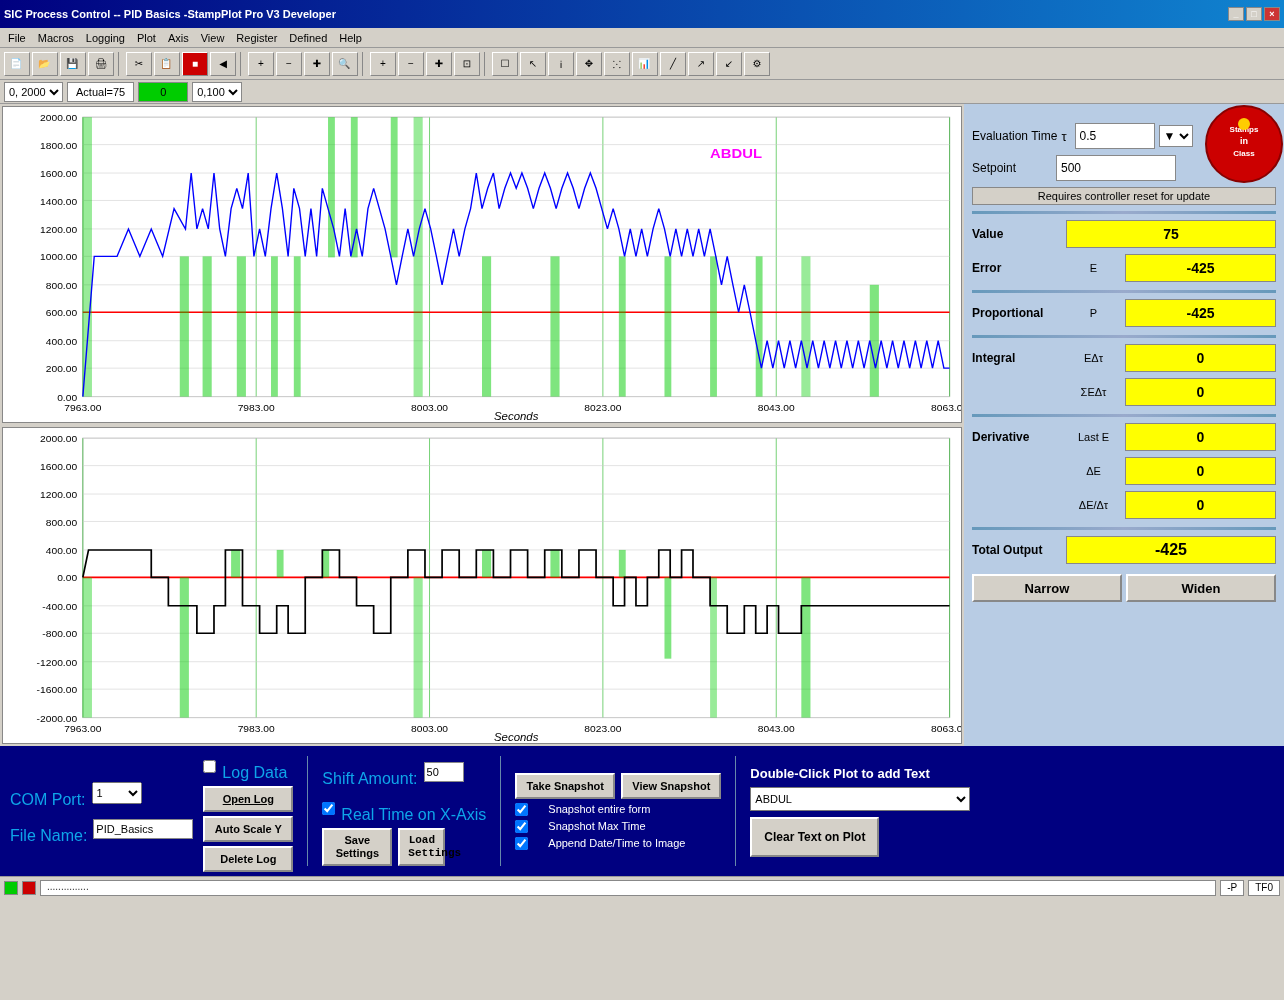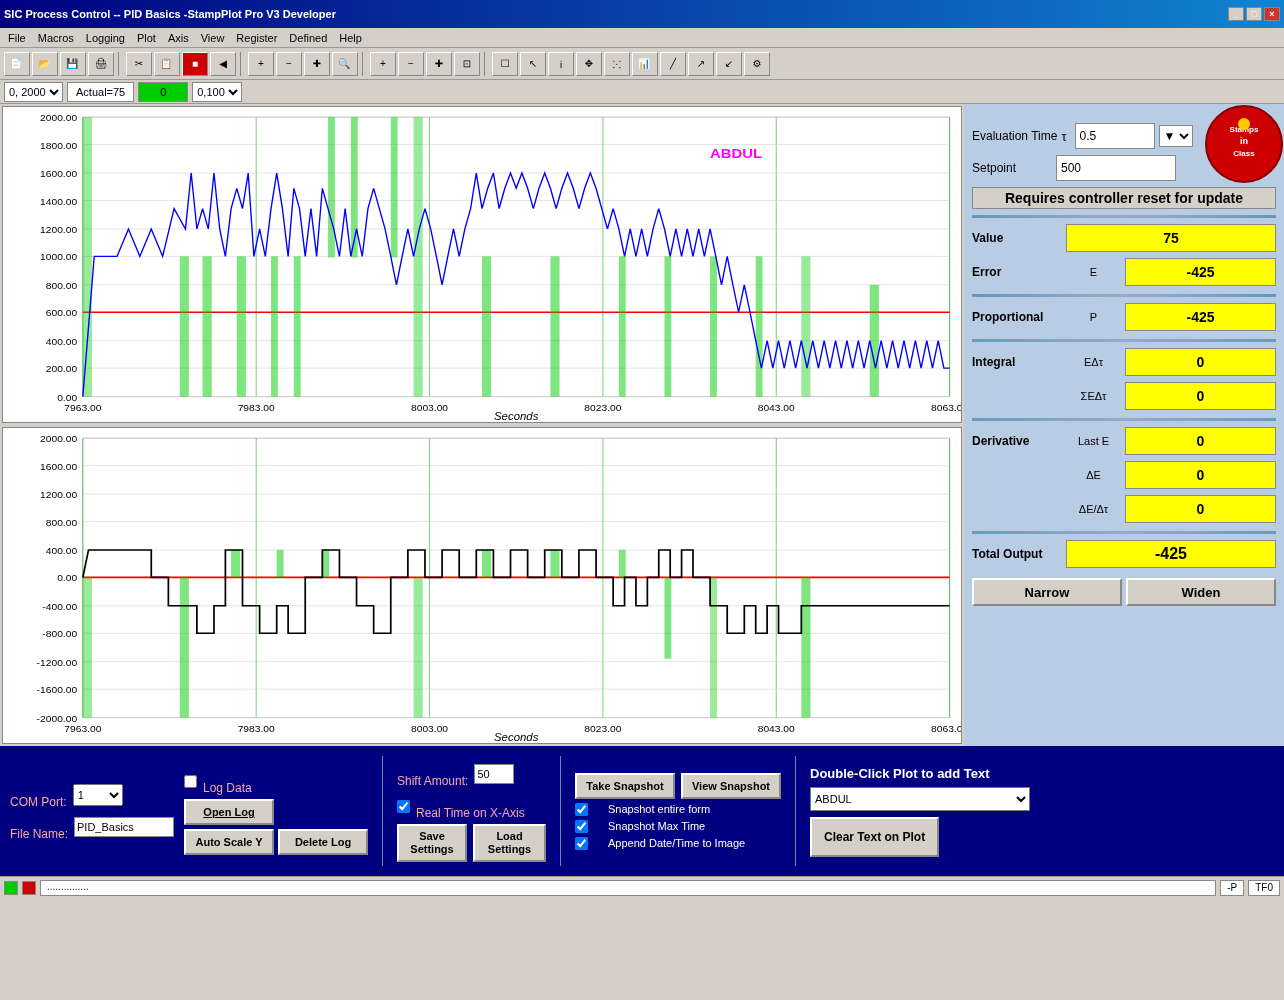--- a/index.html
+++ b/index.html
@@ -177,23 +177,23 @@
     .math-label {
       font-size: 11px;
       min-width: 55px;
       text-align: center;
     }
     
     .reset-notice {
       background: #d4d0c8;
       border: 1px solid #888;
       padding: 2px 8px;
-      font-size: 14px;
+      font-size: 11px;
       text-align: center;
-      font-weight: bold;
+      font-weight: normal;
     }
     
     .narrow-widen-row {
       display: flex;
       gap: 4px;
       margin-top: 4px;
     }
     .nav-btn {
       flex: 1;
       height: 28px;
@@ -224,22 +224,22 @@
       gap: 4px;
     }
     
     .bp-row {
       display: flex;
       align-items: center;
       gap: 6px;
     }
     
     .bp-label {
-      color: #fca5a5;
-      font-size: 12px;
+      color: #0ea5e9;
+      font-size: 16px;
       white-space: nowrap;
       margin-top: 14px;
     }
     
     .bp-input {
       background: white;
       border: 1px solid #888;
       height: 20px;
       font-size: 11px;
       padding: 0 2px;
@@ -670,40 +670,40 @@
   </div>
 
   <div class="bp-section">
     <div class="bp-row">
       <input type="checkbox" style="">
       <span class="bp-label">Log Data</span>
     </div>
     <div class="bp-row">
       <button class="bp-btn" style="width:90px;text-decoration:underline;">Open Log</button>
     </div>
-    <div class="bp-row" style="gap:4px;">
+    <div class="bp-row" style="gap:4px;flex-direction:column;">
       <button class="bp-btn" style="width:90px;">Auto Scale Y</button>
       <button class="bp-btn" style="width:90px;">Delete Log</button>
     </div>
   </div>
 
   <div class="bp-divider"></div>
 
   <div class="bp-section">
     <div class="bp-row">
       <span class="bp-label">Shift Amount:</span>
       <input class="bp-input" type="text" style="width: 40px;" value="50">
     </div>
     <div class="bp-row">
       <input type="checkbox" checked="" style="">
       <span class="bp-label">Real Time on X-Axis</span>
     </div>
     <div class="bp-row">
       <button class="bp-btn" style="width:70px; height:38px; white-space:normal; line-height:1.2;">Save Settings</button>
-      <button class="bp-btn" style="width:73px; height:38px; white-space:normal; line-height:1.2;">Load Settings</button>
+      <button class="bp-btn" style="width:47px; height:38px; white-space:normal; line-height:1.2;font-family:Liberation Mono, monospace;">Load Settings</button>
     </div>
   </div>
 
   <div class="bp-divider"></div>
 
   <div class="bp-section">
     <div class="bp-row">
       <button class="bp-btn bp-btn-wide">Take Snapshot</button>
       <button class="bp-btn bp-btn-wide">View Snapshot</button>
     </div>

